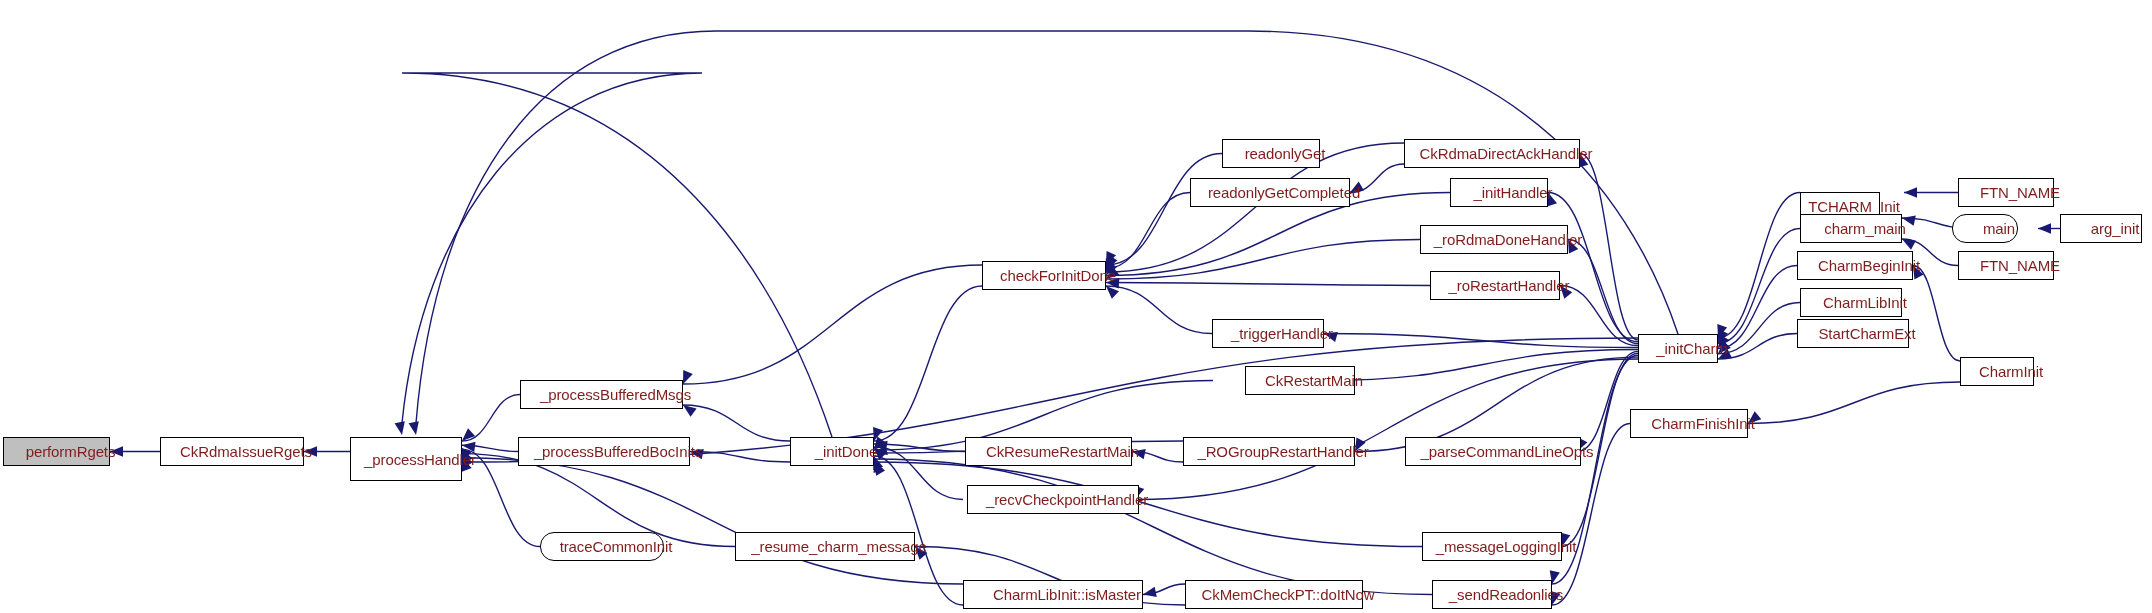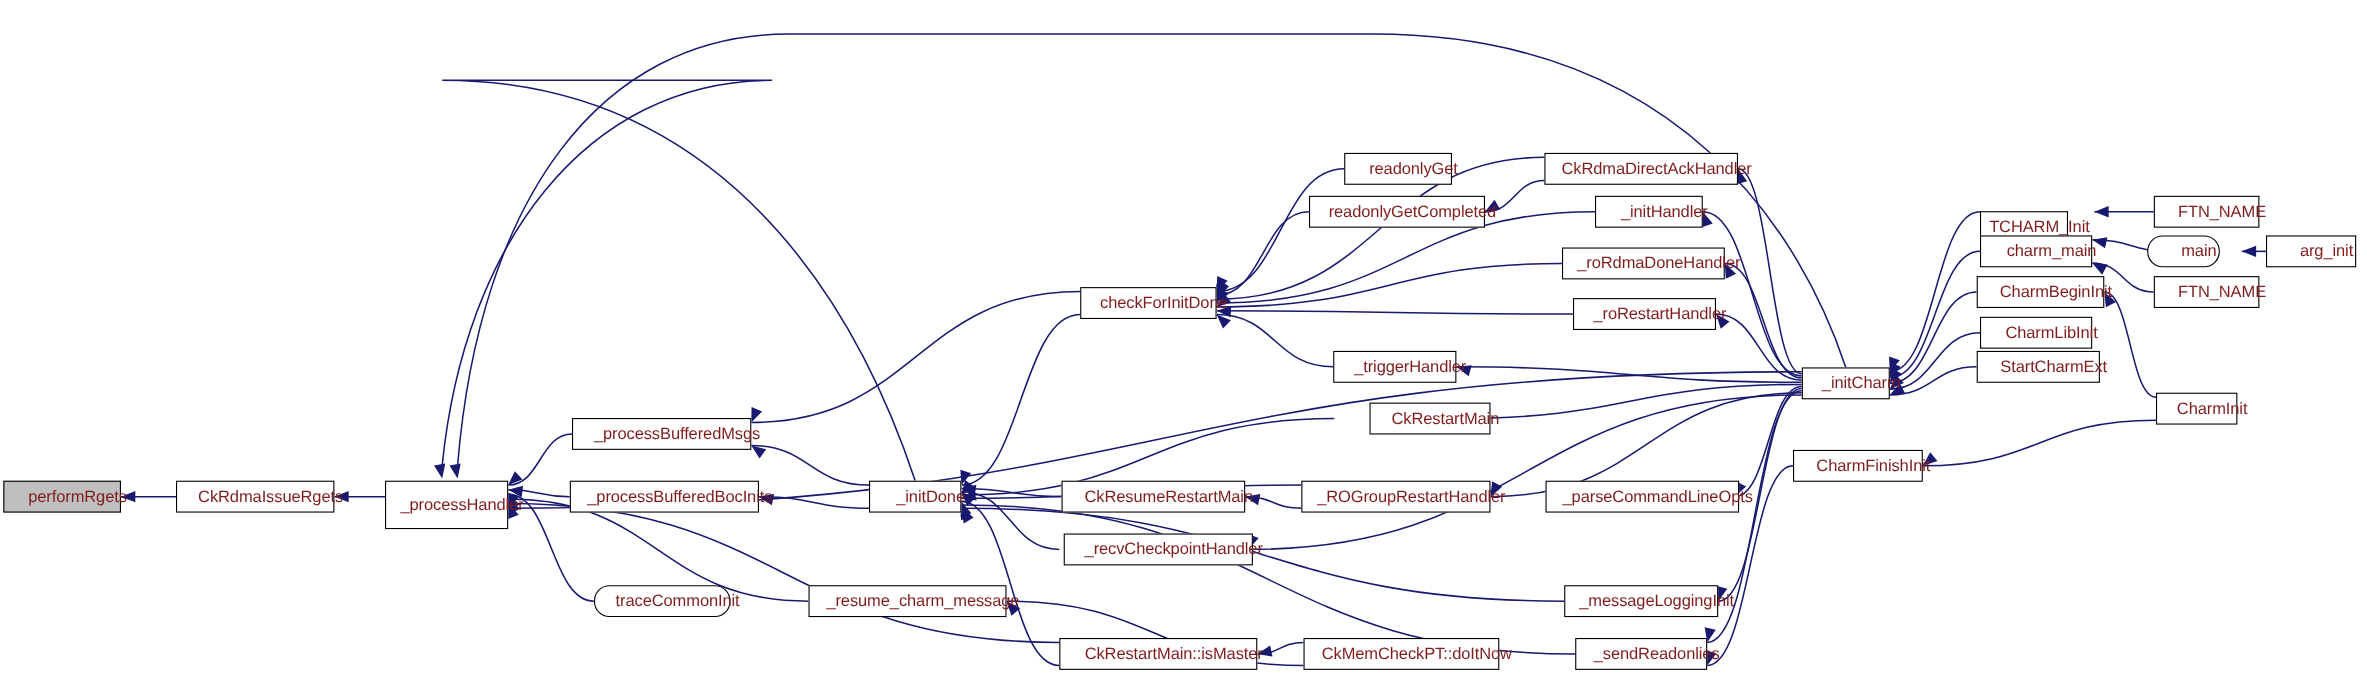--- a/index.html
+++ b/index.html
@@ -201,21 +201,21 @@
       <div class="node-box" style="left: 982px; top: 261px; width: 124px; height: 29px;">
         <span class="node-label">checkForInitDone</span>
       </div>
       <div class="node-box" style="left: 965px; top: 437px; width: 167px; height: 29px;">
         <span class="node-label">CkResumeRestartMain</span>
       </div>
       <div class="node-box" style="left: 967px; top: 485px; width: 172px; height: 29px;">
         <span class="node-label">_recvCheckpointHandler</span>
       </div>
       <div class="node-box" style="left: 963px; top: 580px; width: 180px; height: 29px;">
-        <span class="node-label">CkRestartMain::isMaster</span>
+        <span class="node-label">CharmLibInit::isMaster</span>
       </div>
       <div class="node-box" style="left: 1185px; top: 580px; width: 178px; height: 29px;">
         <span class="node-label">CkMemCheckPT::doItNow</span>
       </div>
       <div class="node-box" style="left: 1222px; top: 139px; width: 98px; height: 29px;">
         <span class="node-label">readonlyGet</span>
       </div>
       <div class="node-box" style="left: 1190px; top: 178px; width: 160px; height: 29px;">
         <span class="node-label">readonlyGetCompleted</span>
       </div>

